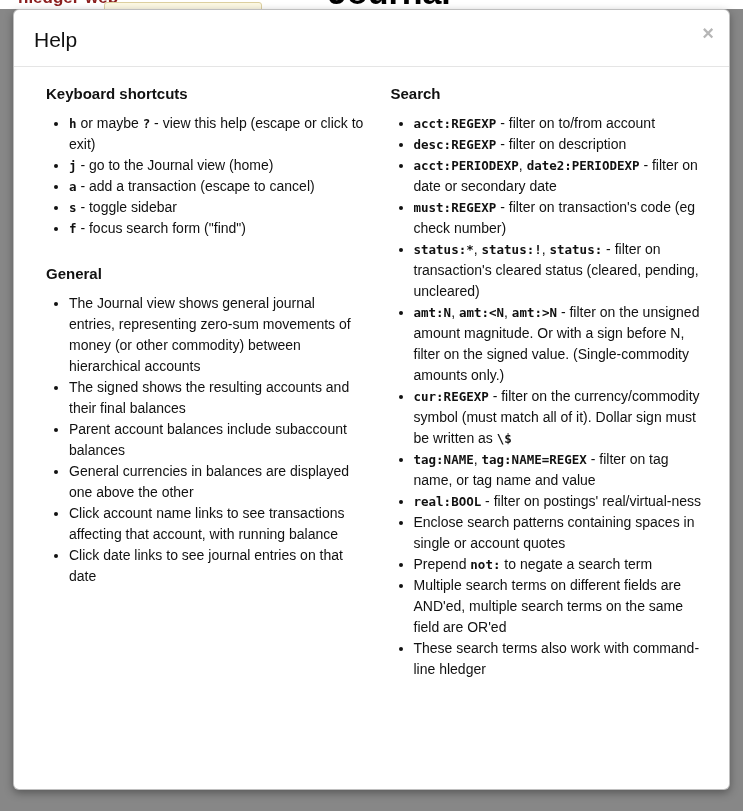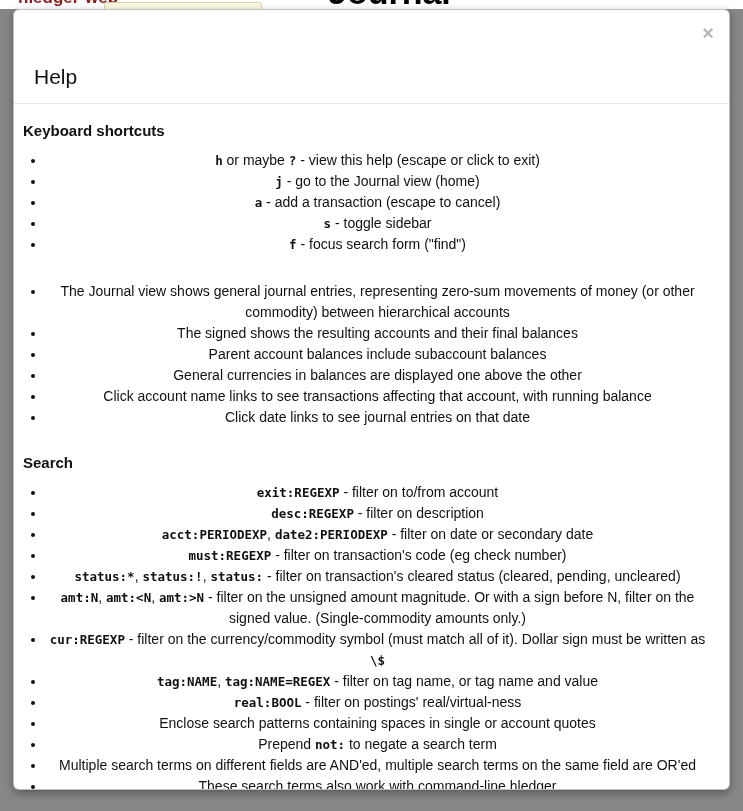--- a/index.html
+++ b/index.html
@@ -66,56 +66,53 @@
   .modal-header {
     position: relative;
     padding: 17px 20px 14px 20px;
     border-bottom: 1px solid #e5e5e5;
   }
   .modal-title {
     font-size: 21px;
     font-weight: 500;
     color: #111;
     line-height: 1.2;
-    margin-top: 37px;
   }
   .close-btn {
     position: absolute;
     top: 13px; right: 15px;
     background: none;
     border: none;
     font-size: 20px;
     font-weight: bold;
     color: #b6b6b6;
     cursor: pointer;
     line-height: 1;
     font-family: "Liberation Sans", sans-serif;
   }
   .modal-body {
     display: flex;
     gap: 26px;
-    padding: 18px 20px 20px 9px;
+    padding: 18px 20px 20px 32px;
     align-items: flex-start;
-    flex-direction: column;
   }
   .help-col { flex: 1; min-width: 0; }
   .section-heading {
     font-size: 15px;
     font-weight: bold;
     color: #111;
     margin: 0 0 11px 0;
   }
   .help-list {
     margin: 0 0 26px 0;
     padding-left: 23px;
     list-style: disc;
     font-size: 14px;
     line-height: 1.5;
     color: #111;
-    text-align: center;
   }
   .help-list:last-child { margin-bottom: 0; }
   .help-list code {
     font-family: "DejaVu Sans Mono", "Liberation Mono", monospace;
     font-weight: bold;
     font-size: 12.5px;
     color: #111;
     white-space: nowrap;
   }
 </style>
@@ -138,33 +135,34 @@
   <div class="modal-body">
     <div class="help-col">
         <div class="section-heading">Keyboard shortcuts</div>
         <ul class="help-list">
           <li><code>h</code> or maybe <code>?</code> - view this help (escape or click to exit)</li>
           <li><code>j</code> - go to the Journal view (home)</li>
           <li><code>a</code> - add a transaction (escape to cancel)</li>
           <li><code>s</code> - toggle sidebar</li>
           <li><code>f</code> - focus search form ("find")</li>
         </ul>
+        <div class="section-heading">General</div>
         <ul class="help-list">
           <li>The Journal view shows general journal entries, representing zero-sum movements of money (or other commodity) between hierarchical accounts</li>
           <li>The signed shows the resulting accounts and their final balances</li>
           <li>Parent account balances include subaccount balances</li>
           <li>General currencies in balances are displayed one above the other</li>
           <li>Click account name links to see transactions affecting that account, with running balance</li>
           <li>Click date links to see journal entries on that date</li>
         </ul>
       </div>
     <div class="help-col">
         <div class="section-heading">Search</div>
         <ul class="help-list">
-          <li><code>exit:REGEXP</code> - filter on to/from account</li>
+          <li><code>acct:REGEXP</code> - filter on to/from account</li>
           <li><code>desc:REGEXP</code> - filter on description</li>
           <li><code>acct:PERIODEXP</code>, <code>date2:PERIODEXP</code> - filter on date or secondary date</li>
           <li><code>must:REGEXP</code> - filter on transaction's code (eg check number)</li>
           <li><code>status:*</code>, <code>status:!</code>, <code>status:</code> - filter on transaction's cleared status (cleared, pending, uncleared)</li>
           <li><code>amt:N</code>, <code>amt:&lt;N</code>, <code>amt:&gt;N</code> - filter on the unsigned amount magnitude. Or with a sign before N, filter on the signed value. (Single-commodity amounts only.)</li>
           <li><code>cur:REGEXP</code> - filter on the currency/commodity symbol (must match all of it). Dollar sign must be written as <code>\$</code></li>
           <li><code>tag:NAME</code>, <code>tag:NAME=REGEX</code> - filter on tag name, or tag name and value</li>
           <li><code>real:BOOL</code> - filter on postings' real/virtual-ness</li>
           <li>Enclose search patterns containing spaces in single or account quotes</li>
           <li>Prepend <code>not:</code> to negate a search term</li>

